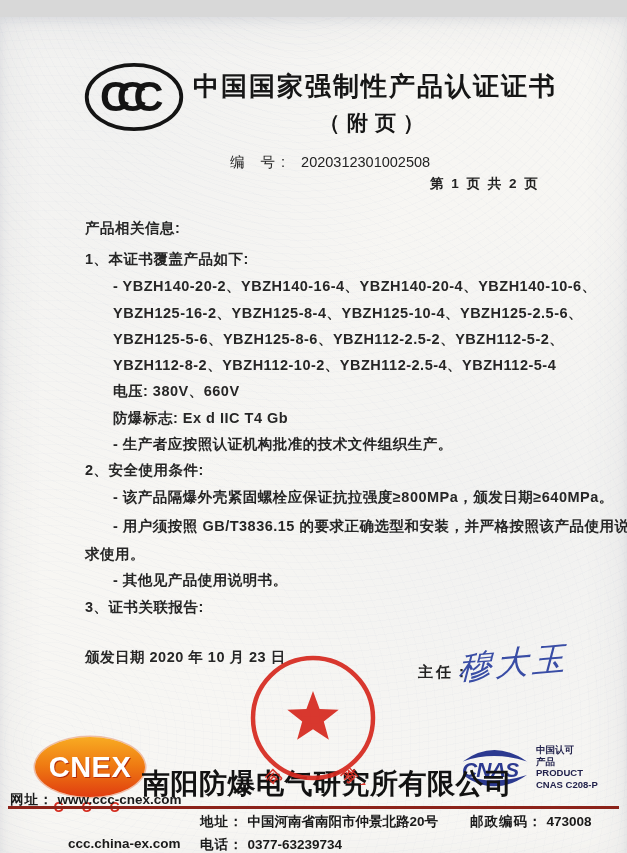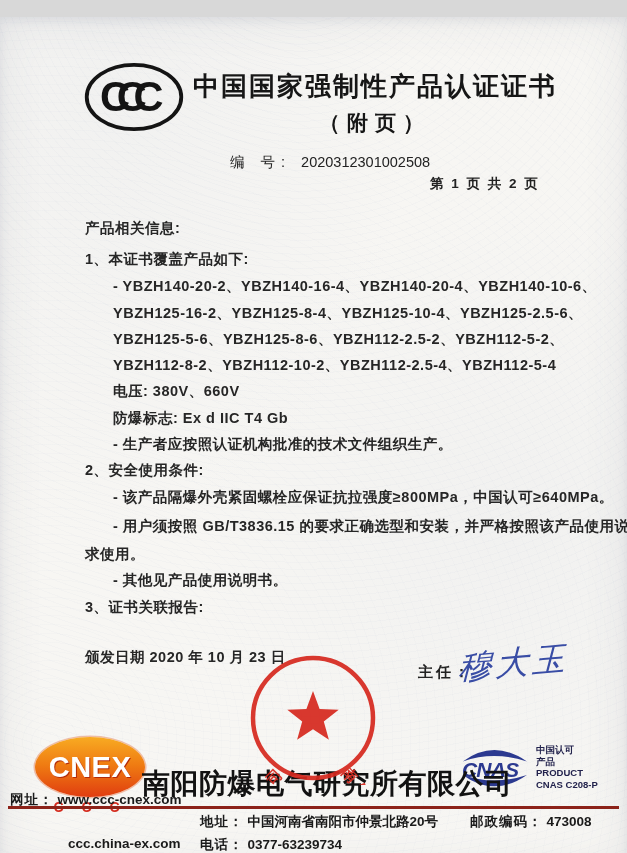--- a/index.html
+++ b/index.html
@@ -86,21 +86,21 @@
   <div class="abs t bold mg" style="top:202px;">产品相关信息:</div>
   <div class="abs t mg" style="top:233px;">1、本证书覆盖产品如下:</div>
   <div class="abs t ml" style="top:260px;">- YBZH140-20-2、YBZH140-16-4、YBZH140-20-4、YBZH140-10-6、</div>
   <div class="abs t ml" style="top:287px;">YBZH125-16-2、YBZH125-8-4、YBZH125-10-4、YBZH125-2.5-6、</div>
   <div class="abs t ml" style="top:313px;">YBZH125-5-6、YBZH125-8-6、YBZH112-2.5-2、YBZH112-5-2、</div>
   <div class="abs t ml" style="top:339px;">YBZH112-8-2、YBZH112-10-2、YBZH112-2.5-4、YBZH112-5-4</div>
   <div class="abs t ml" style="top:365px;">电压: 380V、660V</div>
   <div class="abs t ml" style="top:392px;">防爆标志: Ex d IIC T4 Gb</div>
   <div class="abs t ml" style="top:418px;">- 生产者应按照认证机构批准的技术文件组织生产。</div>
   <div class="abs t mg" style="top:444px;">2、安全使用条件:</div>
-  <div class="abs t ml" style="top:471px;">- 该产品隔爆外壳紧固螺栓应保证抗拉强度≥800MPa，中国认可≥640MPa。</div>
+  <div class="abs t ml" style="top:471px;">- 该产品隔爆外壳紧固螺栓应保证抗拉强度≥800MPa，颁发日期≥640MPa。</div>
   <div class="abs t ml" style="top:500px;">- 用户须按照 GB/T3836.15 的要求正确选型和安装，并严格按照该产品使用说明书要</div>
   <div class="abs t mg" style="top:528px;">求使用。</div>
   <div class="abs t ml" style="top:554px;">- 其他见产品使用说明书。</div>
   <div class="abs t mg" style="top:581px;">3、证书关联报告:</div>
 
   <div class="abs t issue">颁发日期 2020 年 10 月 23 日</div>
   <div class="abs director">主任：</div>
   <div class="abs signature">穆大玉</div>
 
   <svg class="abs seal" viewBox="0 0 134 134">

